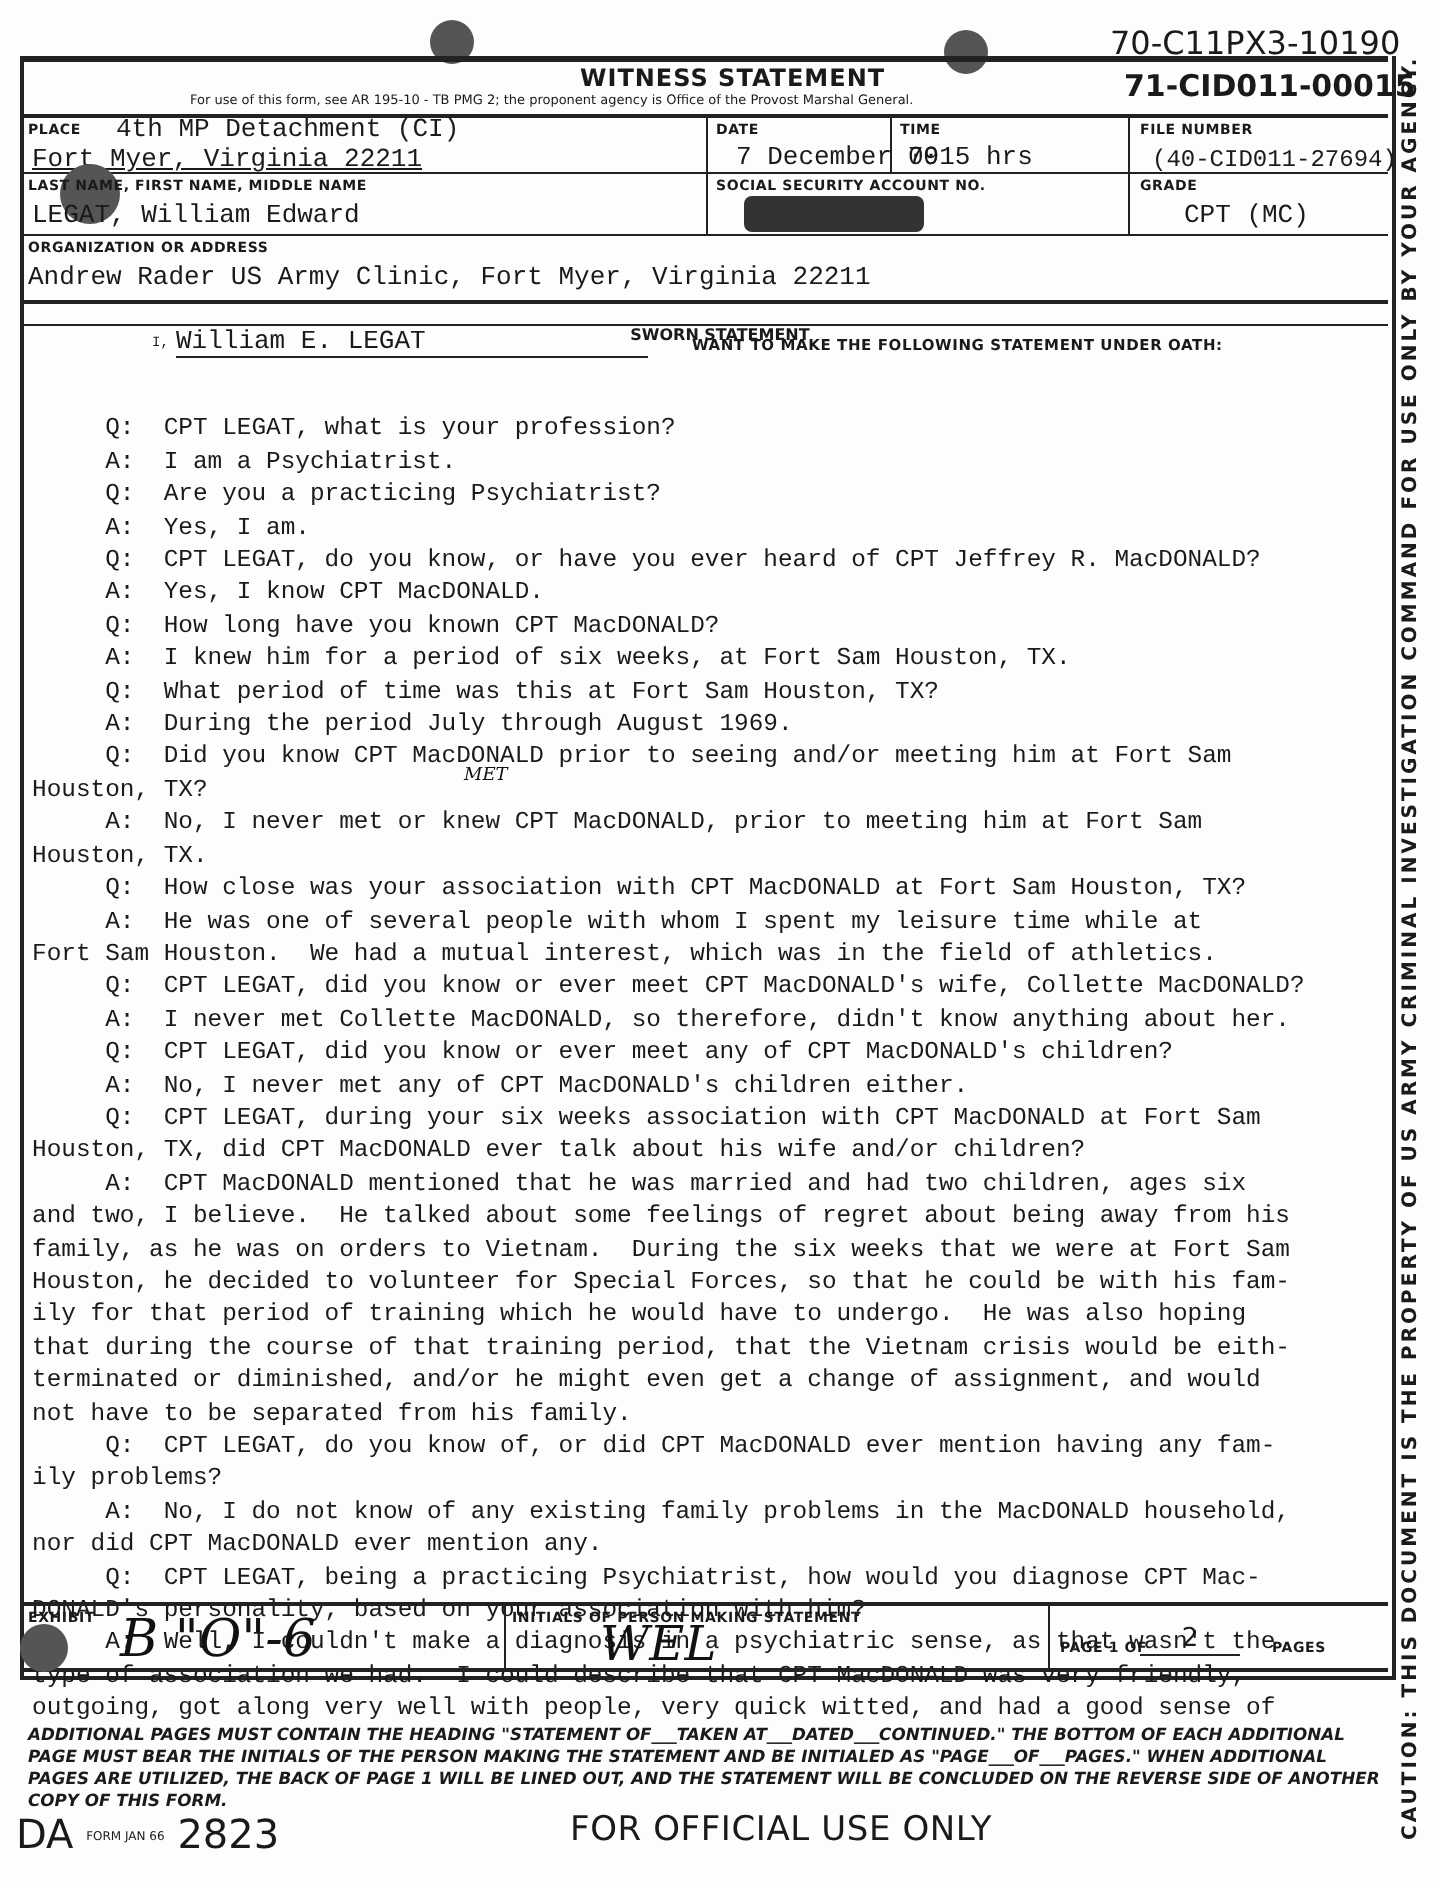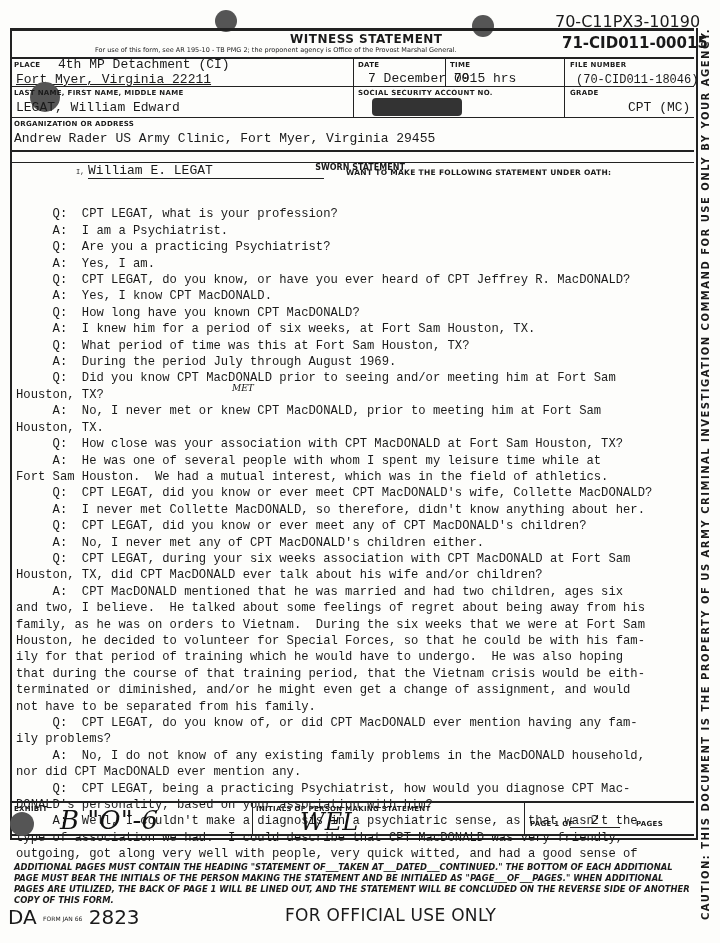--- a/index.html
+++ b/index.html
@@ -55,31 +55,31 @@
 <div class="lbl sans" style="left:14px;top:61px;">PLACE</div>
 <div class="val" style="left:58px;top:57px;text-align:center;">4th MP Detachment (CI)</div>
 <div class="val" style="left:16px;top:72px;text-decoration:underline;">Fort Myer, Virginia  22211</div>
 <div class="hole" style="left:30px;top:82px;width:30px;height:30px;"></div>
 
 <div class="lbl sans" style="left:358px;top:61px;">DATE</div>
 <div class="val" style="left:368px;top:71px;">7 December 70</div>
 <div class="lbl sans" style="left:450px;top:61px;">TIME</div>
 <div class="val" style="left:454px;top:71px;">0915 hrs</div>
 <div class="lbl sans" style="left:570px;top:61px;">FILE NUMBER</div>
-<div class="val" style="left:576px;top:73px;font-size:12px;">(70-CID011-18046)</div>
+<div class="val" style="left:576px;top:73px;font-size:12px;">(40-CID011-27694)</div>
 
 <div class="lbl sans" style="left:14px;top:89px;">LAST NAME, FIRST NAME, MIDDLE NAME</div>
 <div class="val" style="left:16px;top:100px;">LEGAT, William Edward</div>
 <div class="lbl sans" style="left:358px;top:89px;">SOCIAL SECURITY ACCOUNT NO.</div>
 <div class="redact" style="left:372px;top:98px;width:90px;height:18px;"></div>
 <div class="lbl sans" style="left:570px;top:89px;">GRADE</div>
-<div class="val" style="left:592px;top:100px;margin-left:36px;">CPT (MC)</div>
+<div class="val" style="left:592px;top:100px;">CPT (MC)</div>
 
 <div class="lbl sans" style="left:14px;top:120px;">ORGANIZATION OR ADDRESS</div>
-<div class="val" style="left:14px;top:131px;">Andrew Rader US Army Clinic, Fort Myer, Virginia 29455</div>
+<div class="val" style="left:14px;top:131px;">Andrew Rader US Army Clinic, Fort Myer, Virginia 22211</div>
 
 <div class="sworn sans">SWORN STATEMENT</div>
 <div class="val" style="left:76px;top:168px;font-size:7px;">I,</div>
 <div class="val" style="left:88px;top:163px;width:236px;border-bottom:1px solid #222;">William E. LEGAT</div>
 <div class="lbl sans" style="left:346px;top:168px;font-size:7.5px;">WANT TO MAKE THE FOLLOWING STATEMENT UNDER OATH:</div>
 
 <div class="body-text">
 <div>     Q:  CPT LEGAT, what is your profession?</div><div>     A:  I am a Psychiatrist.</div><div>     Q:  Are you a practicing Psychiatrist?</div><div>     A:  Yes, I am.</div><div>     Q:  CPT LEGAT, do you know, or have you ever heard of CPT Jeffrey R. MacDONALD?</div><div>     A:  Yes, I know CPT MacDONALD.</div><div>     Q:  How long have you known CPT MacDONALD?</div><div>     A:  I knew him for a period of six weeks, at Fort Sam Houston, TX.</div><div>     Q:  What period of time was this at Fort Sam Houston, TX?</div><div>     A:  During the period July through August 1969.</div><div>     Q:  Did you know CPT MacDONALD prior to seeing and/or meeting him at Fort Sam</div><div>Houston, TX?</div><div>     A:  No, I never met or knew CPT MacDONALD, prior to meeting him at Fort Sam</div><div>Houston, TX.</div><div>     Q:  How close was your association with CPT MacDONALD at Fort Sam Houston, TX?</div><div>     A:  He was one of several people with whom I spent my leisure time while at</div><div>Fort Sam Houston.  We had a mutual interest, which was in the field of athletics.</div><div>     Q:  CPT LEGAT, did you know or ever meet CPT MacDONALD's wife, Collette MacDONALD?</div><div>     A:  I never met Collette MacDONALD, so therefore, didn't know anything about her.</div><div>     Q:  CPT LEGAT, did you know or ever meet any of CPT MacDONALD's children?</div><div>     A:  No, I never met any of CPT MacDONALD's children either.</div><div>     Q:  CPT LEGAT, during your six weeks association with CPT MacDONALD at Fort Sam</div><div>Houston, TX, did CPT MacDONALD ever talk about his wife and/or children?</div><div>     A:  CPT MacDONALD mentioned that he was married and had two children, ages six</div><div>and two, I believe.  He talked about some feelings of regret about being away from his</div><div>family, as he was on orders to Vietnam.  During the six weeks that we were at Fort Sam</div><div>Houston, he decided to volunteer for Special Forces, so that he could be with his fam-</div><div>ily for that period of training which he would have to undergo.  He was also hoping</div><div>that during the course of that training period, that the Vietnam crisis would be eith-</div><div>terminated or diminished, and/or he might even get a change of assignment, and would</div><div>not have to be separated from his family.</div><div>     Q:  CPT LEGAT, do you know of, or did CPT MacDONALD ever mention having any fam-</div><div>ily problems?</div><div>     A:  No, I do not know of any existing family problems in the MacDONALD household,</div><div>nor did CPT MacDONALD ever mention any.</div><div>     Q:  CPT LEGAT, being a practicing Psychiatrist, how would you diagnose CPT Mac-</div><div>DONALD's personality, based on your association with him?</div><div>     A:  Well, I couldn't make a diagnosis in a psychiatric sense, as that wasn't the</div><div>type of association we had.  I could describe that CPT MacDONALD was very friendly,</div><div>outgoing, got along very well with people, very quick witted, and had a good sense of</div>
 </div>
 

